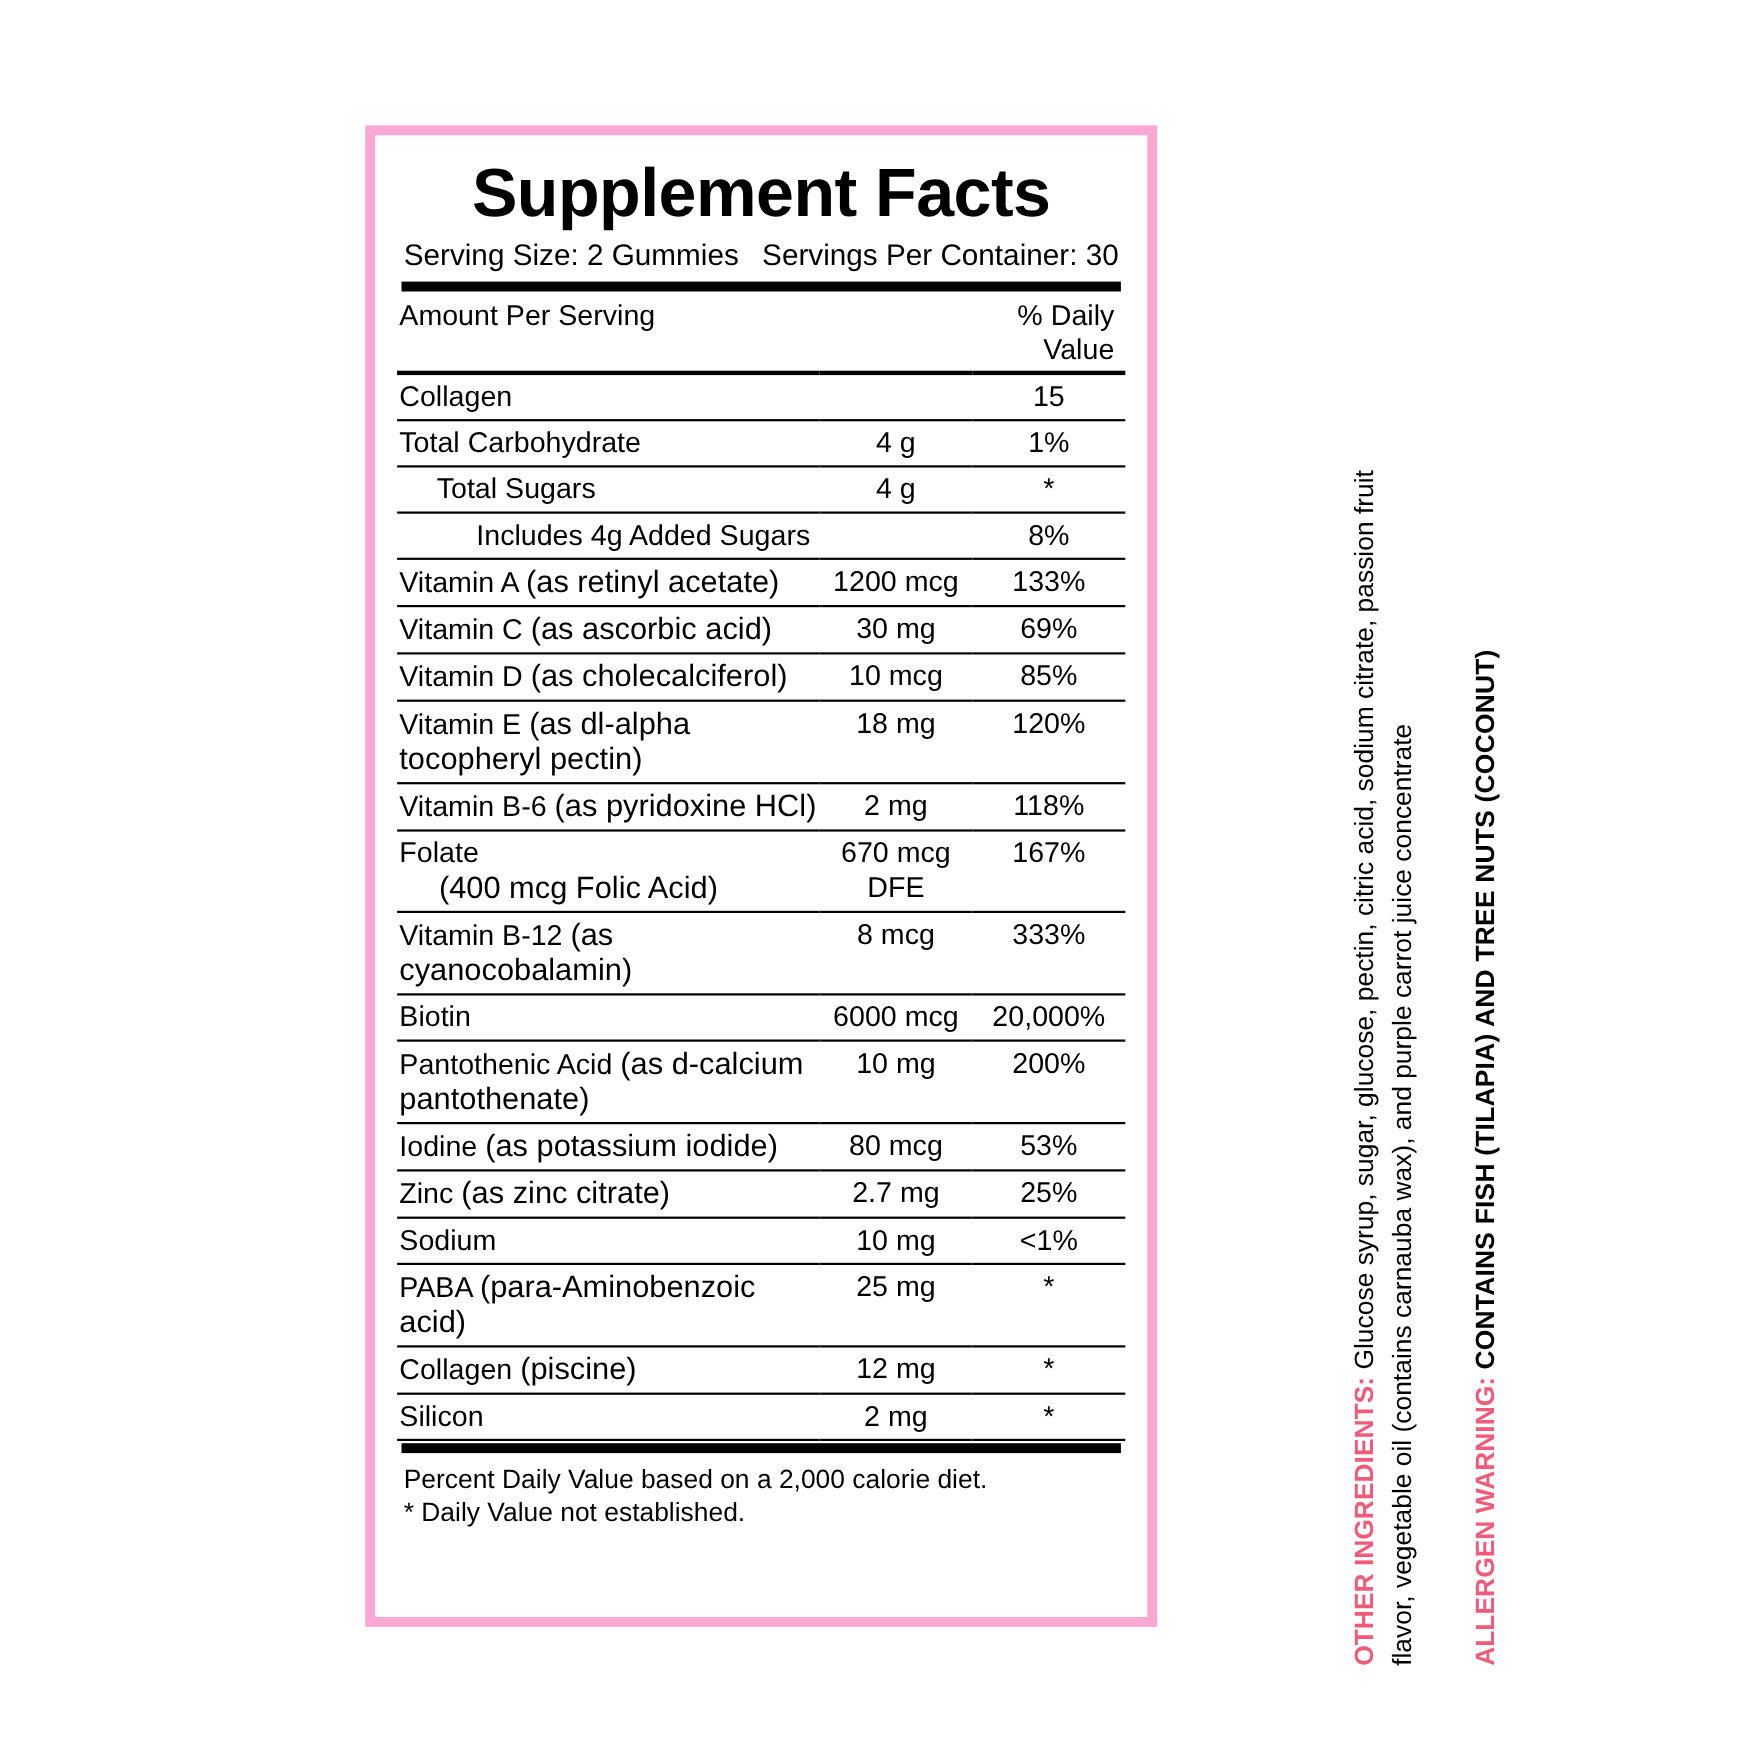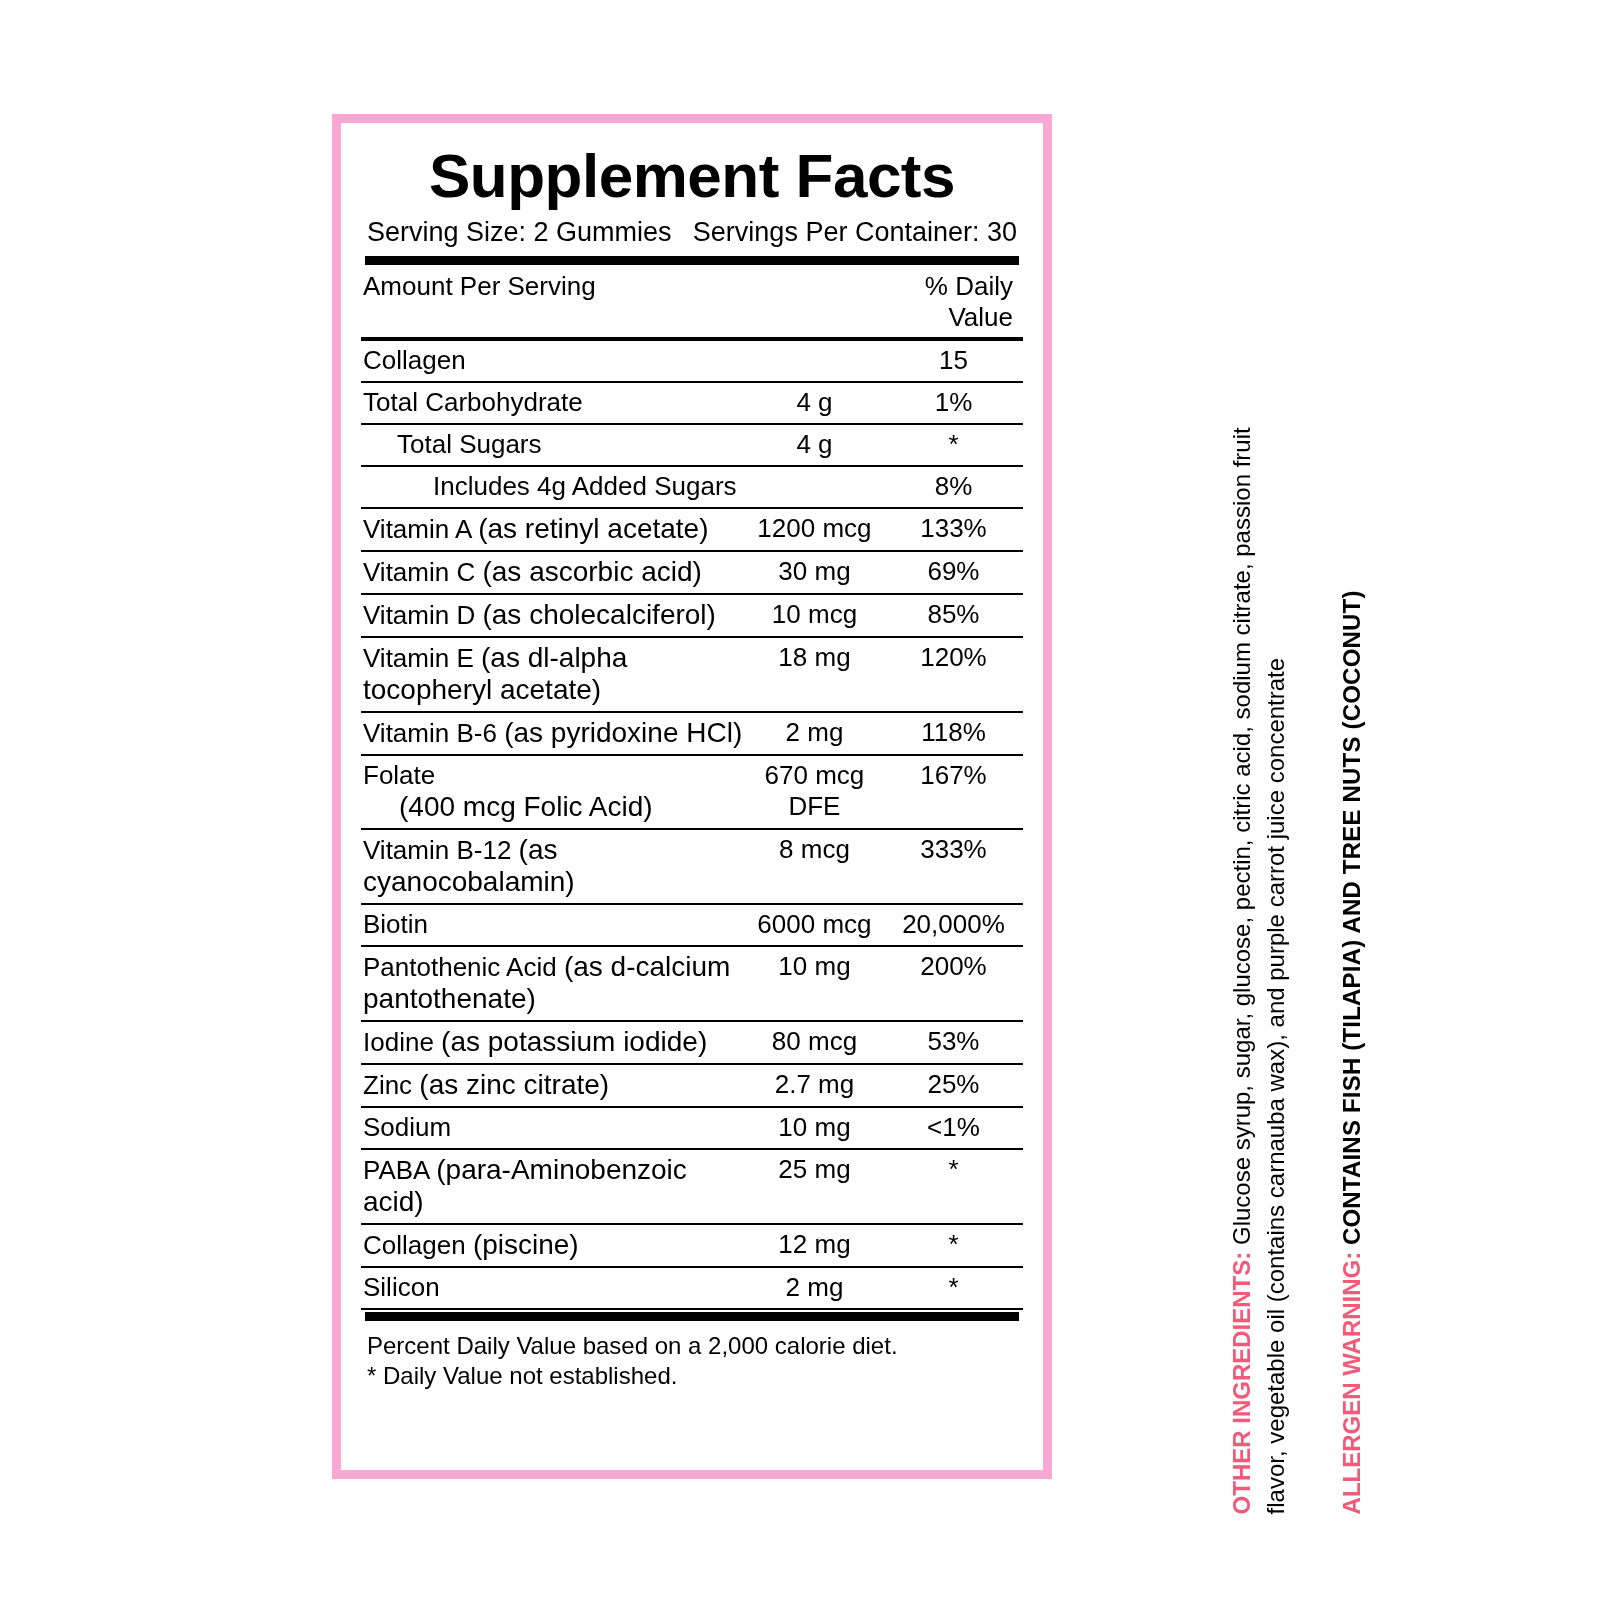--- a/index.html
+++ b/index.html
@@ -174,21 +174,21 @@
             <td class="c-name"><span>Vitamin C</span> <span class="small">(as ascorbic acid)</span></td>
             <td class="c-amt">30 mg</td>
             <td class="c-dv">69%</td>
           </tr>
           <tr>
             <td class="c-name"><span>Vitamin D</span> <span class="small">(as cholecalciferol)</span></td>
             <td class="c-amt">10 mcg</td>
             <td class="c-dv">85%</td>
           </tr>
           <tr>
-            <td class="c-name"><span>Vitamin E</span> <span class="small">(as dl-alpha tocopheryl acetate)</span></td>
+            <td class="c-name"><span>Vitamin E</span> <span class="small">(as dl-alpha tocopheryl pectin)</span></td>
             <td class="c-amt">18 mg</td>
             <td class="c-dv">120%</td>
           </tr>
           <tr>
             <td class="c-name"><span>Vitamin B-6</span> <span class="small">(as pyridoxine HCl)</span></td>
             <td class="c-amt">2 mg</td>
             <td class="c-dv">118%</td>
           </tr>
           <tr>
             <td class="c-name"><span>Folate</span><div class="small sub1" style="padding-left: 18px;">(400 mcg Folic Acid)</div></td>

